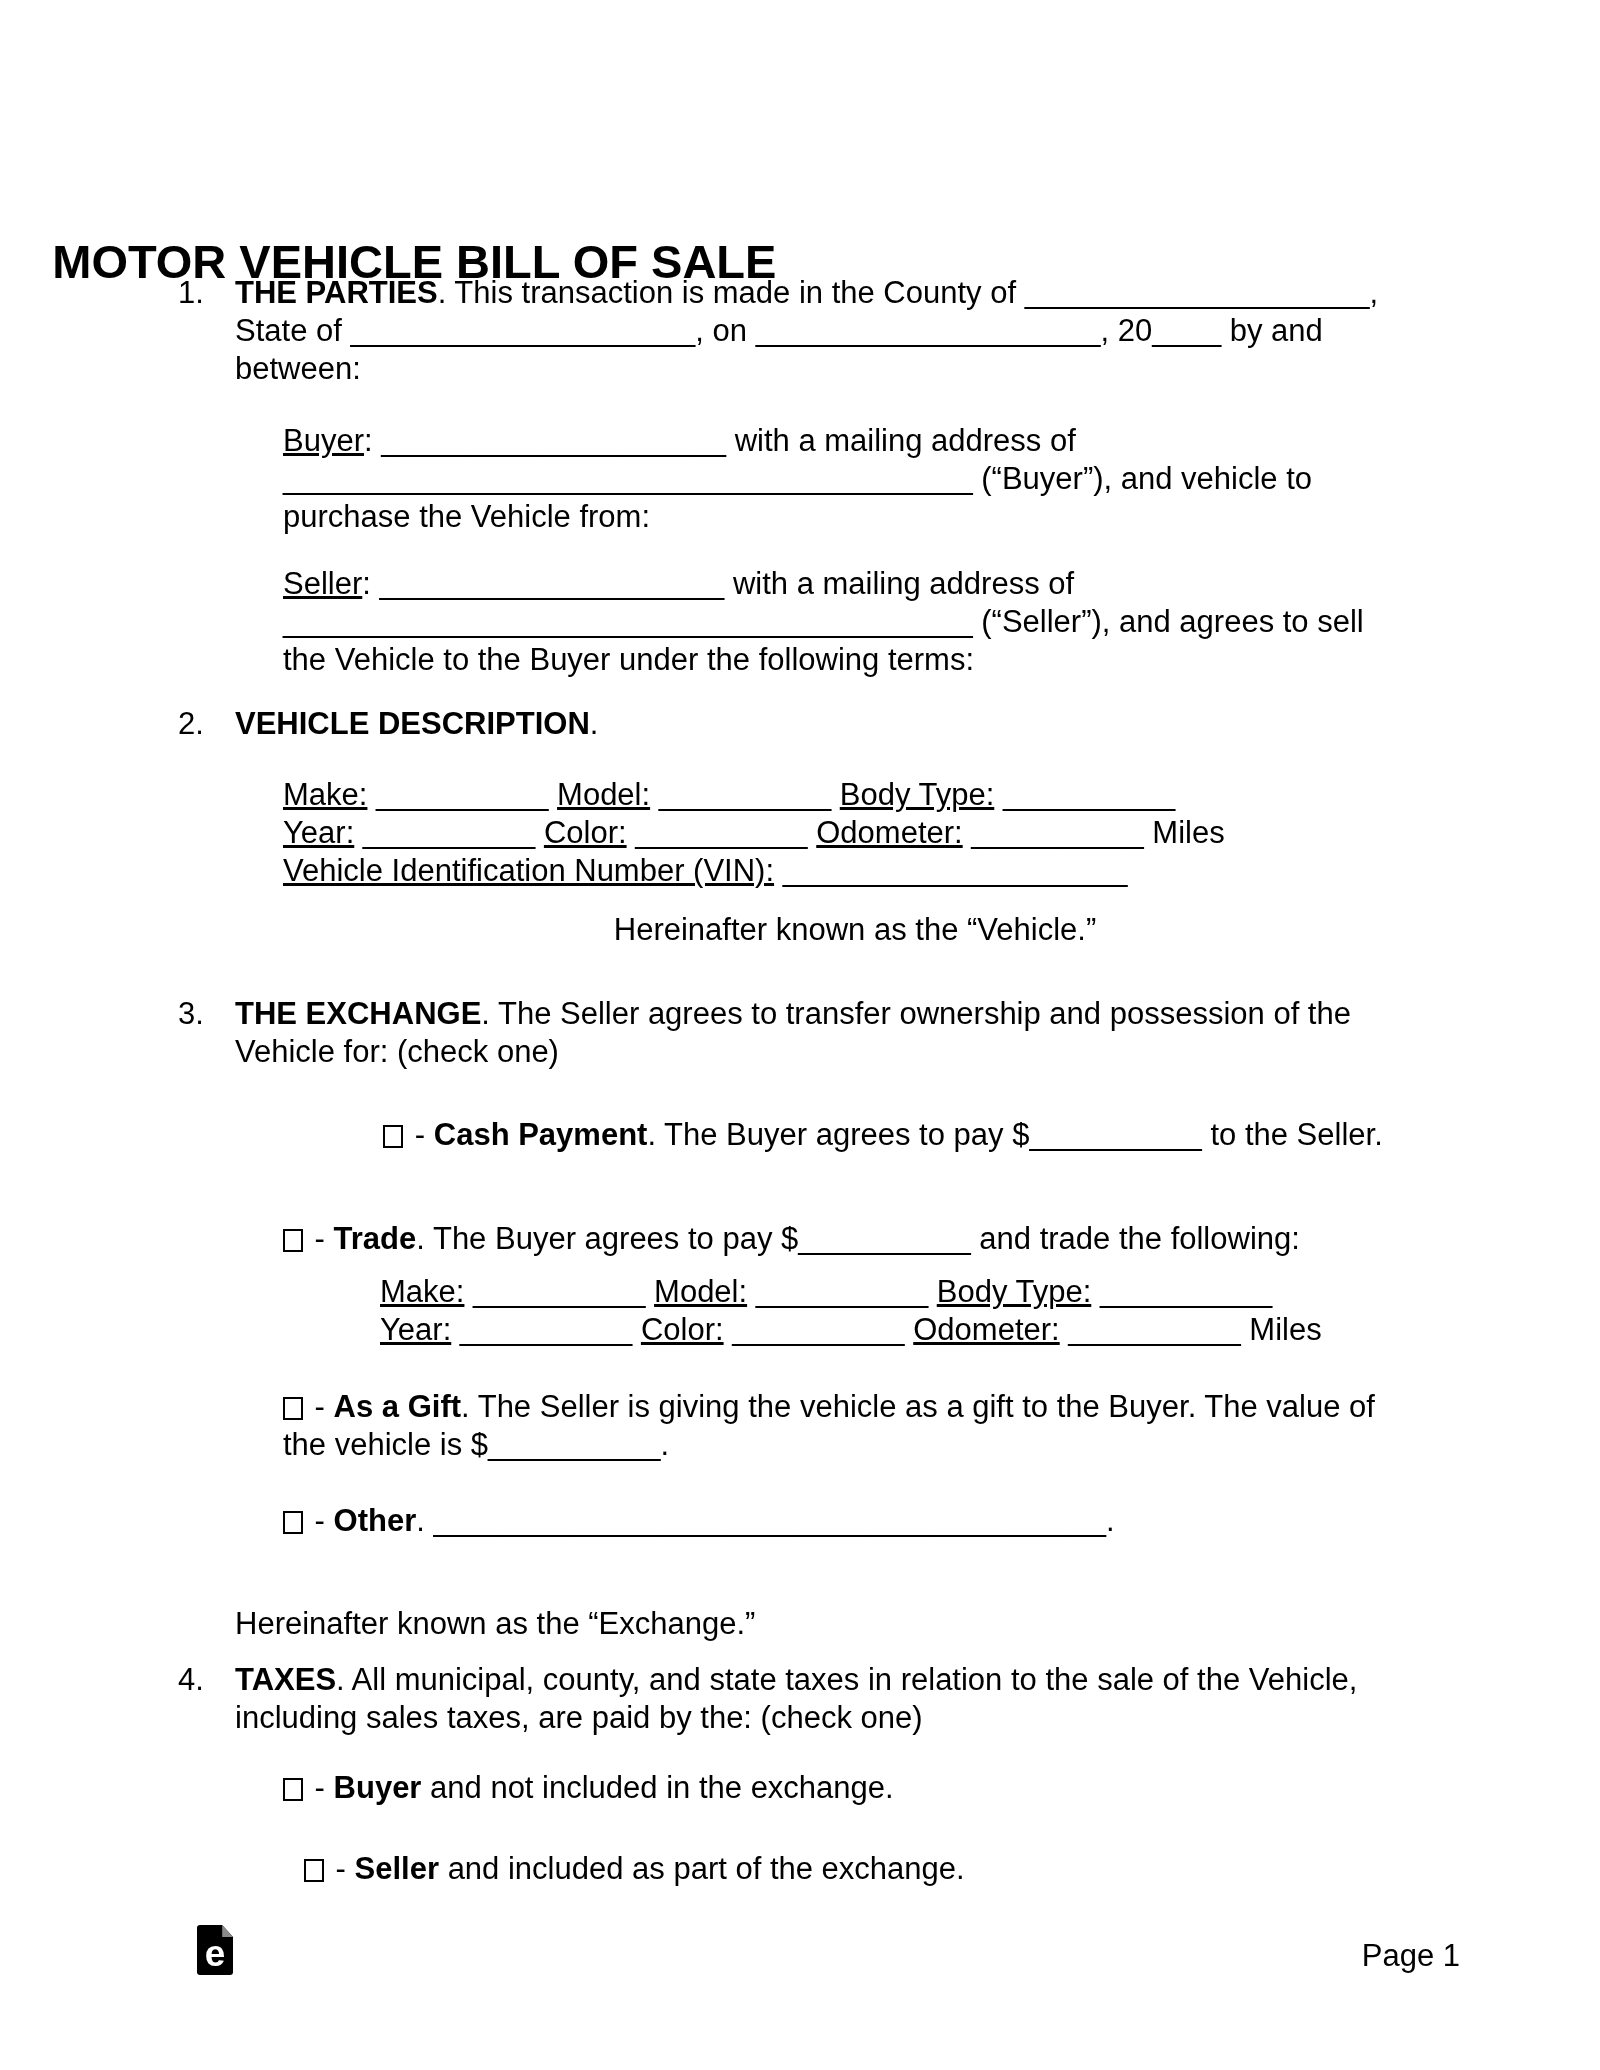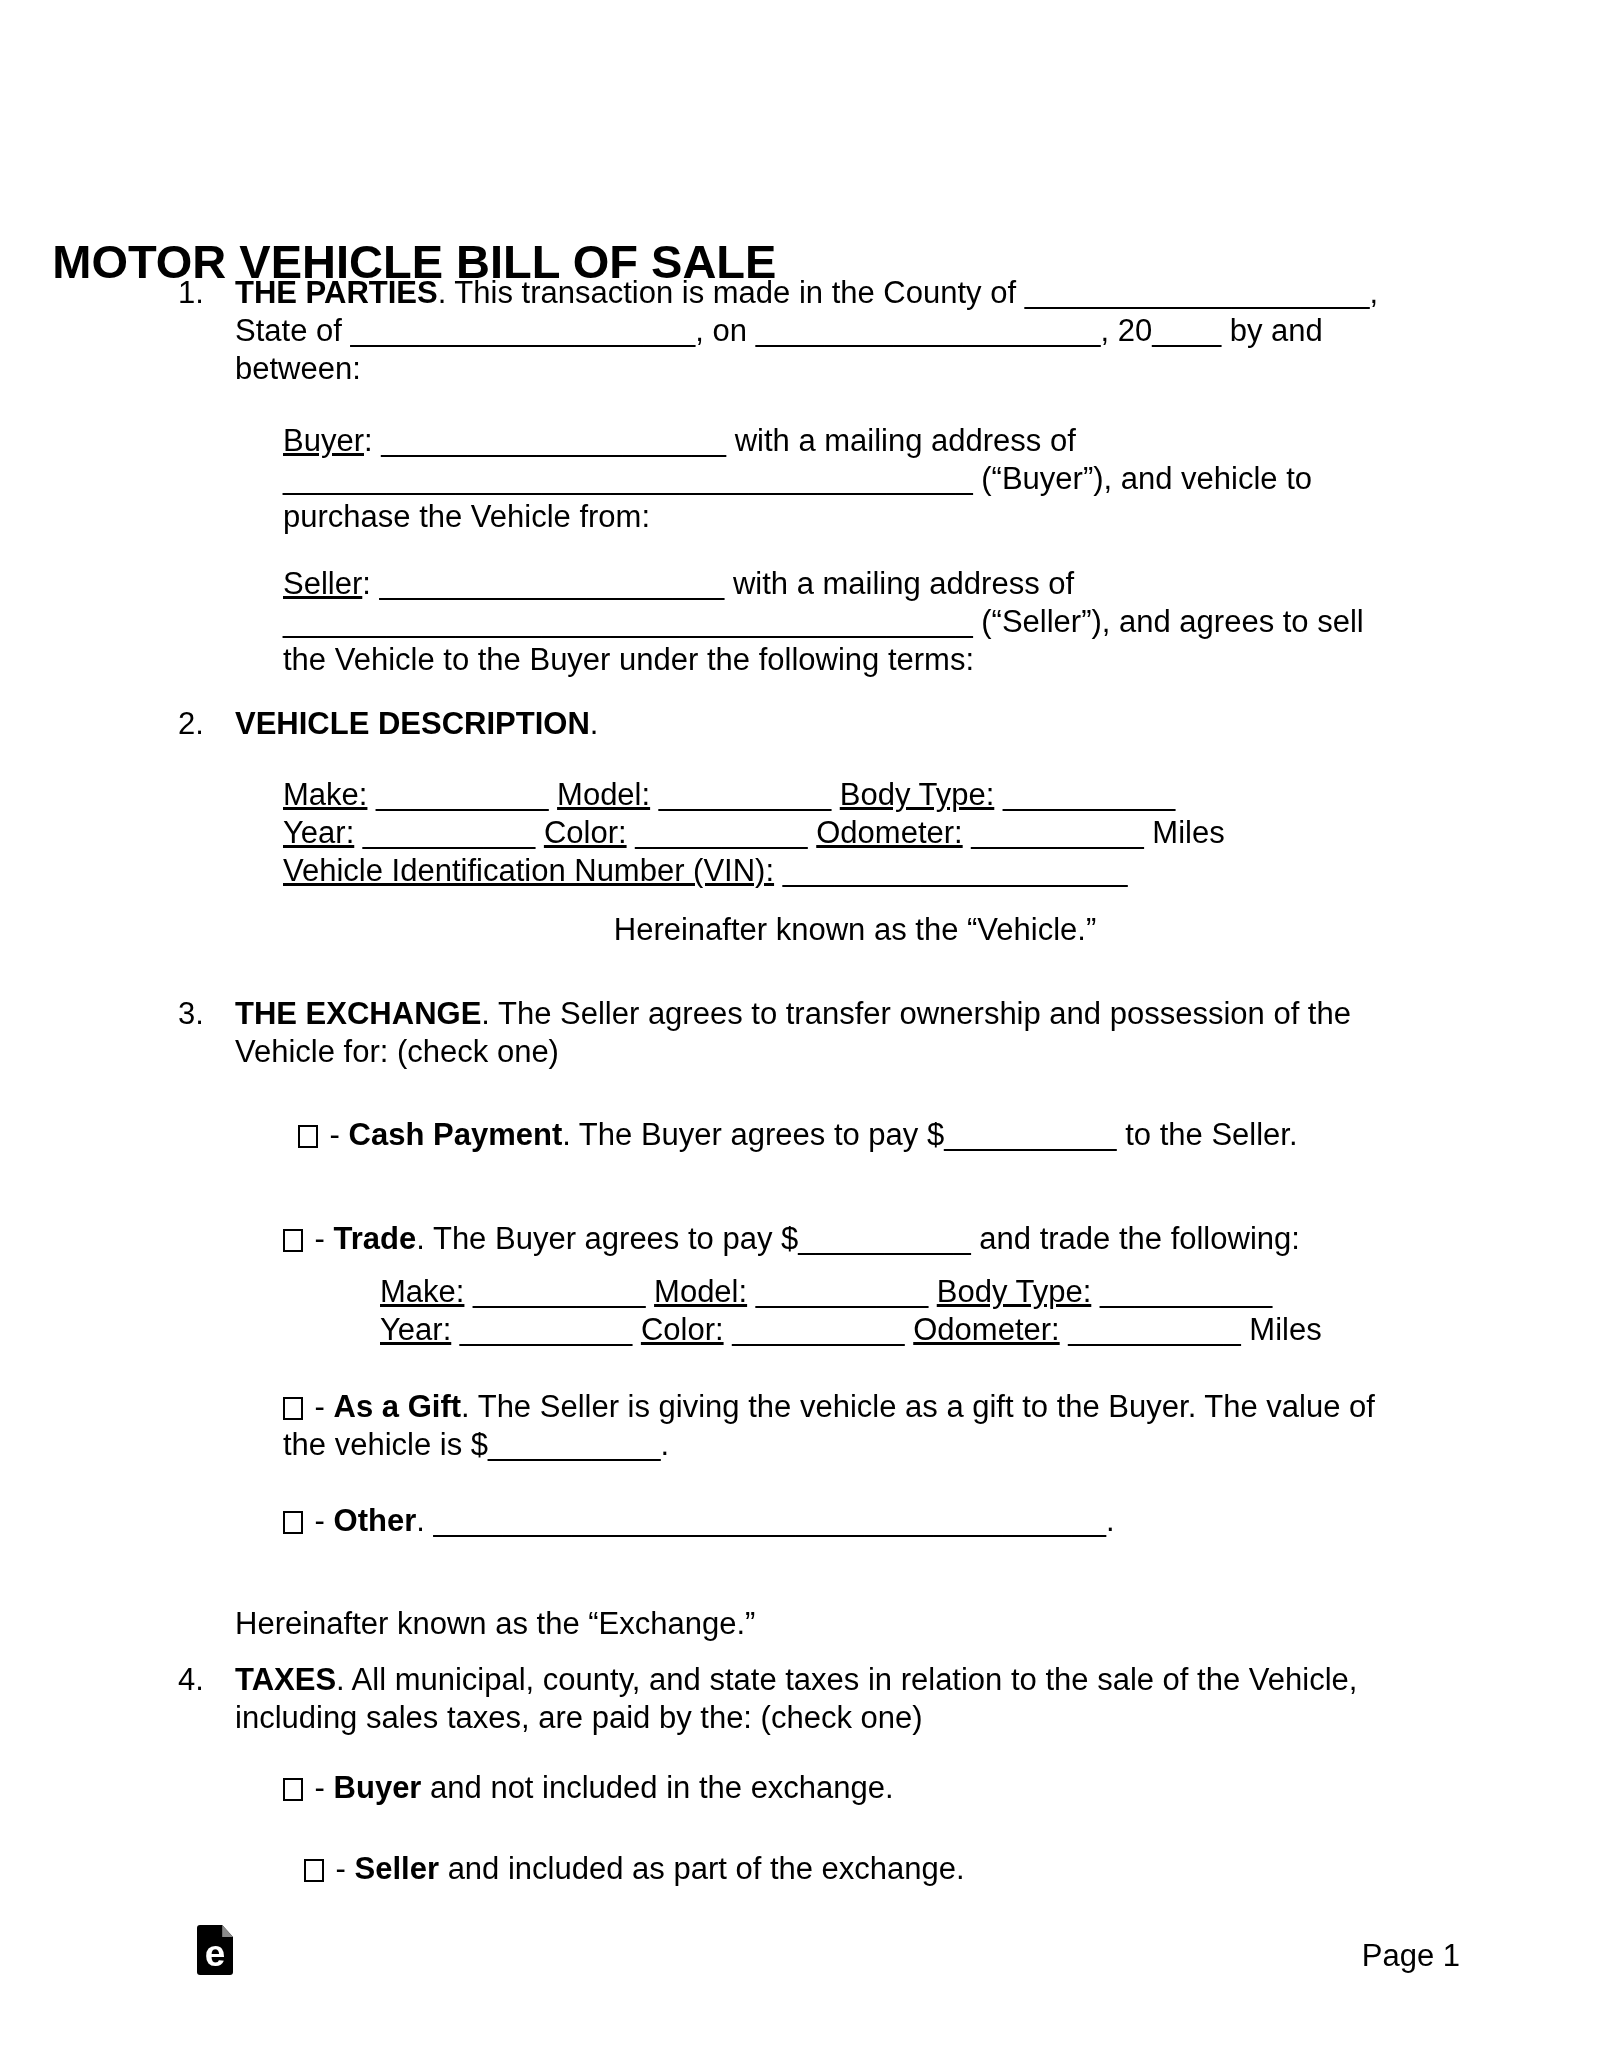--- a/index.html
+++ b/index.html
@@ -64,21 +64,21 @@
 
   <div class="blk" style="top:776px; left:283px; width:1200px;"><span class="u">Make:</span><span> __________ </span><span class="u">Model:</span><span> __________ </span><span class="u">Body Type:</span><span> __________</span><br><span class="u">Year:</span><span> __________ </span><span class="u">Color:</span><span> __________ </span><span class="u">Odometer:</span><span> __________ </span><span>Miles</span><br><span class="u">Vehicle Identification Number (VIN):</span><span> ____________________</span></div>
 
   <div class="blk" style="top:911px; left:235px; width:1240px;text-align:center;"><span>Hereinafter known as the “Vehicle.”</span></div>
 
   <div class="blk numrow" style="top:995px; left:178px; width:1300px;">
     <div class="numcell">3.</div>
     <div><span class="b">THE EXCHANGE</span><span>. The Seller agrees to transfer ownership and possession of the</span><br><span>Vehicle for: (check one)</span></div>
   </div>
 
-  <div class="blk" style="top:1116px; left:298px; width:1200px;"><span class="cbx"></span><span> - </span><span class="b">Cash Payment</span><span>. The Buyer agrees to pay $</span><span>__________</span><span> to the Seller.</span></div>
+  <div class="blk" style="top:1116px; left:283px; width:1200px;text-align:center;"><span class="cbx"></span><span> - </span><span class="b">Cash Payment</span><span>. The Buyer agrees to pay $</span><span>__________</span><span> to the Seller.</span></div>
 
   <div class="blk" style="top:1220px; left:283px; width:1200px;"><span class="cbx"></span><span> - </span><span class="b">Trade</span><span>. The Buyer agrees to pay $</span><span>__________</span><span> and trade the following:</span></div>
 
   <div class="blk" style="top:1273px; left:380px; width:1100px;"><span class="u">Make:</span><span> __________ </span><span class="u">Model:</span><span> __________ </span><span class="u">Body Type:</span><span> __________</span><br><span class="u">Year:</span><span> __________ </span><span class="u">Color:</span><span> __________ </span><span class="u">Odometer:</span><span> __________ </span><span>Miles</span></div>
 
   <div class="blk" style="top:1502px; left:283px; width:1200px;"><span class="cbx"></span><span> - </span><span class="b">Other</span><span>. </span><span>_______________________________________</span><span>.</span></div>
 
   <div class="blk" style="top:1388px; left:283px; width:1200px;"><span class="cbx"></span><span> - </span><span class="b">As a Gift</span><span>. The Seller is giving the vehicle as a gift to the Buyer. The value of</span><br><span>the vehicle is $</span><span>__________</span><span>.</span></div>
 
   <div class="blk" style="top:1573px; left:235px; width:1240px;margin-top:32px;"><span>Hereinafter known as the “Exchange.”</span></div>

